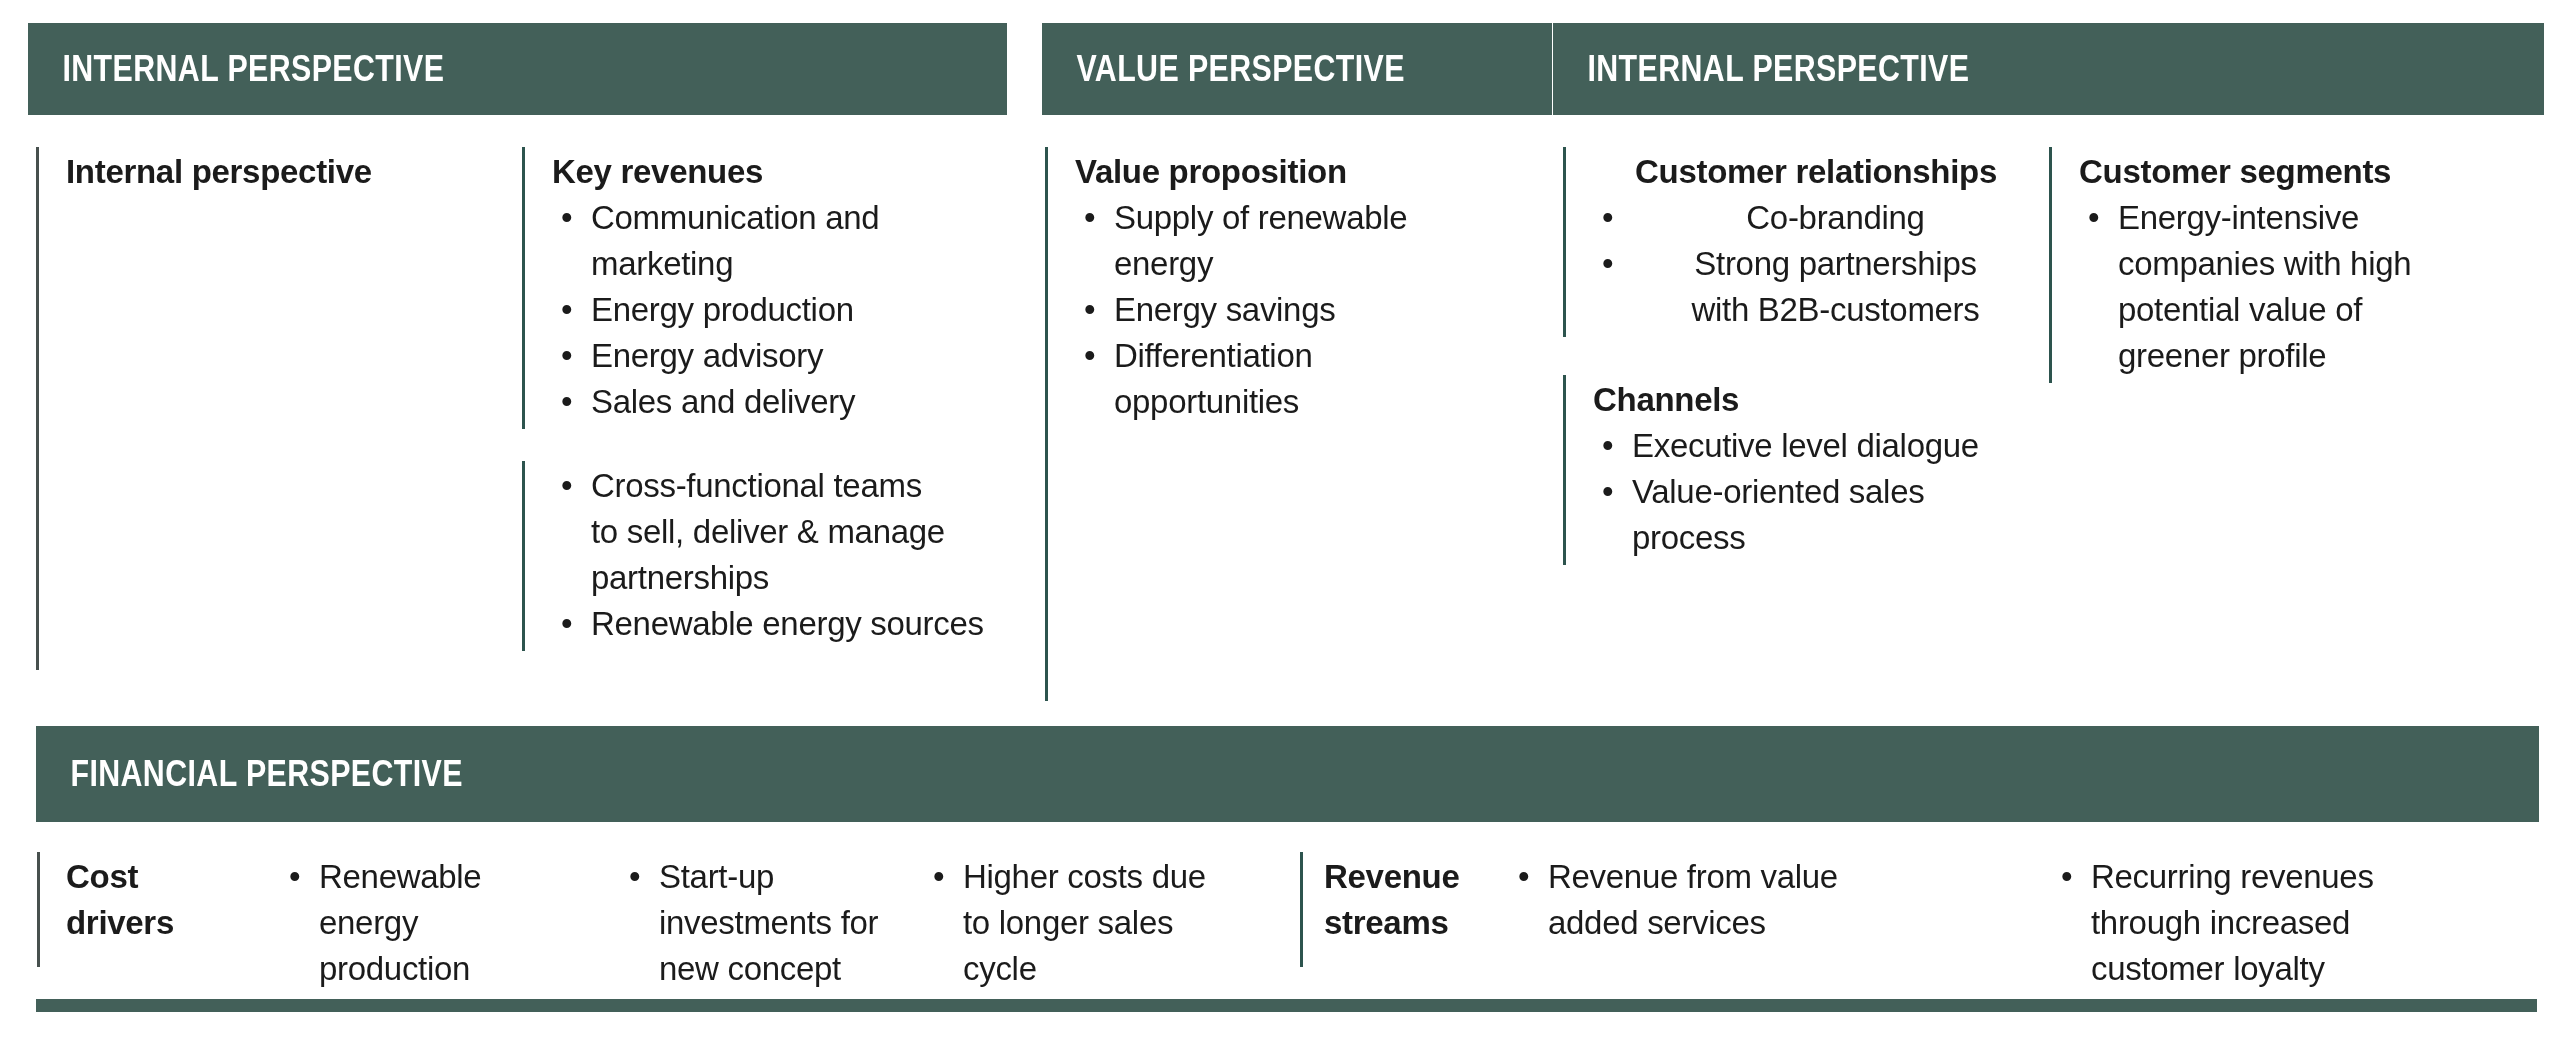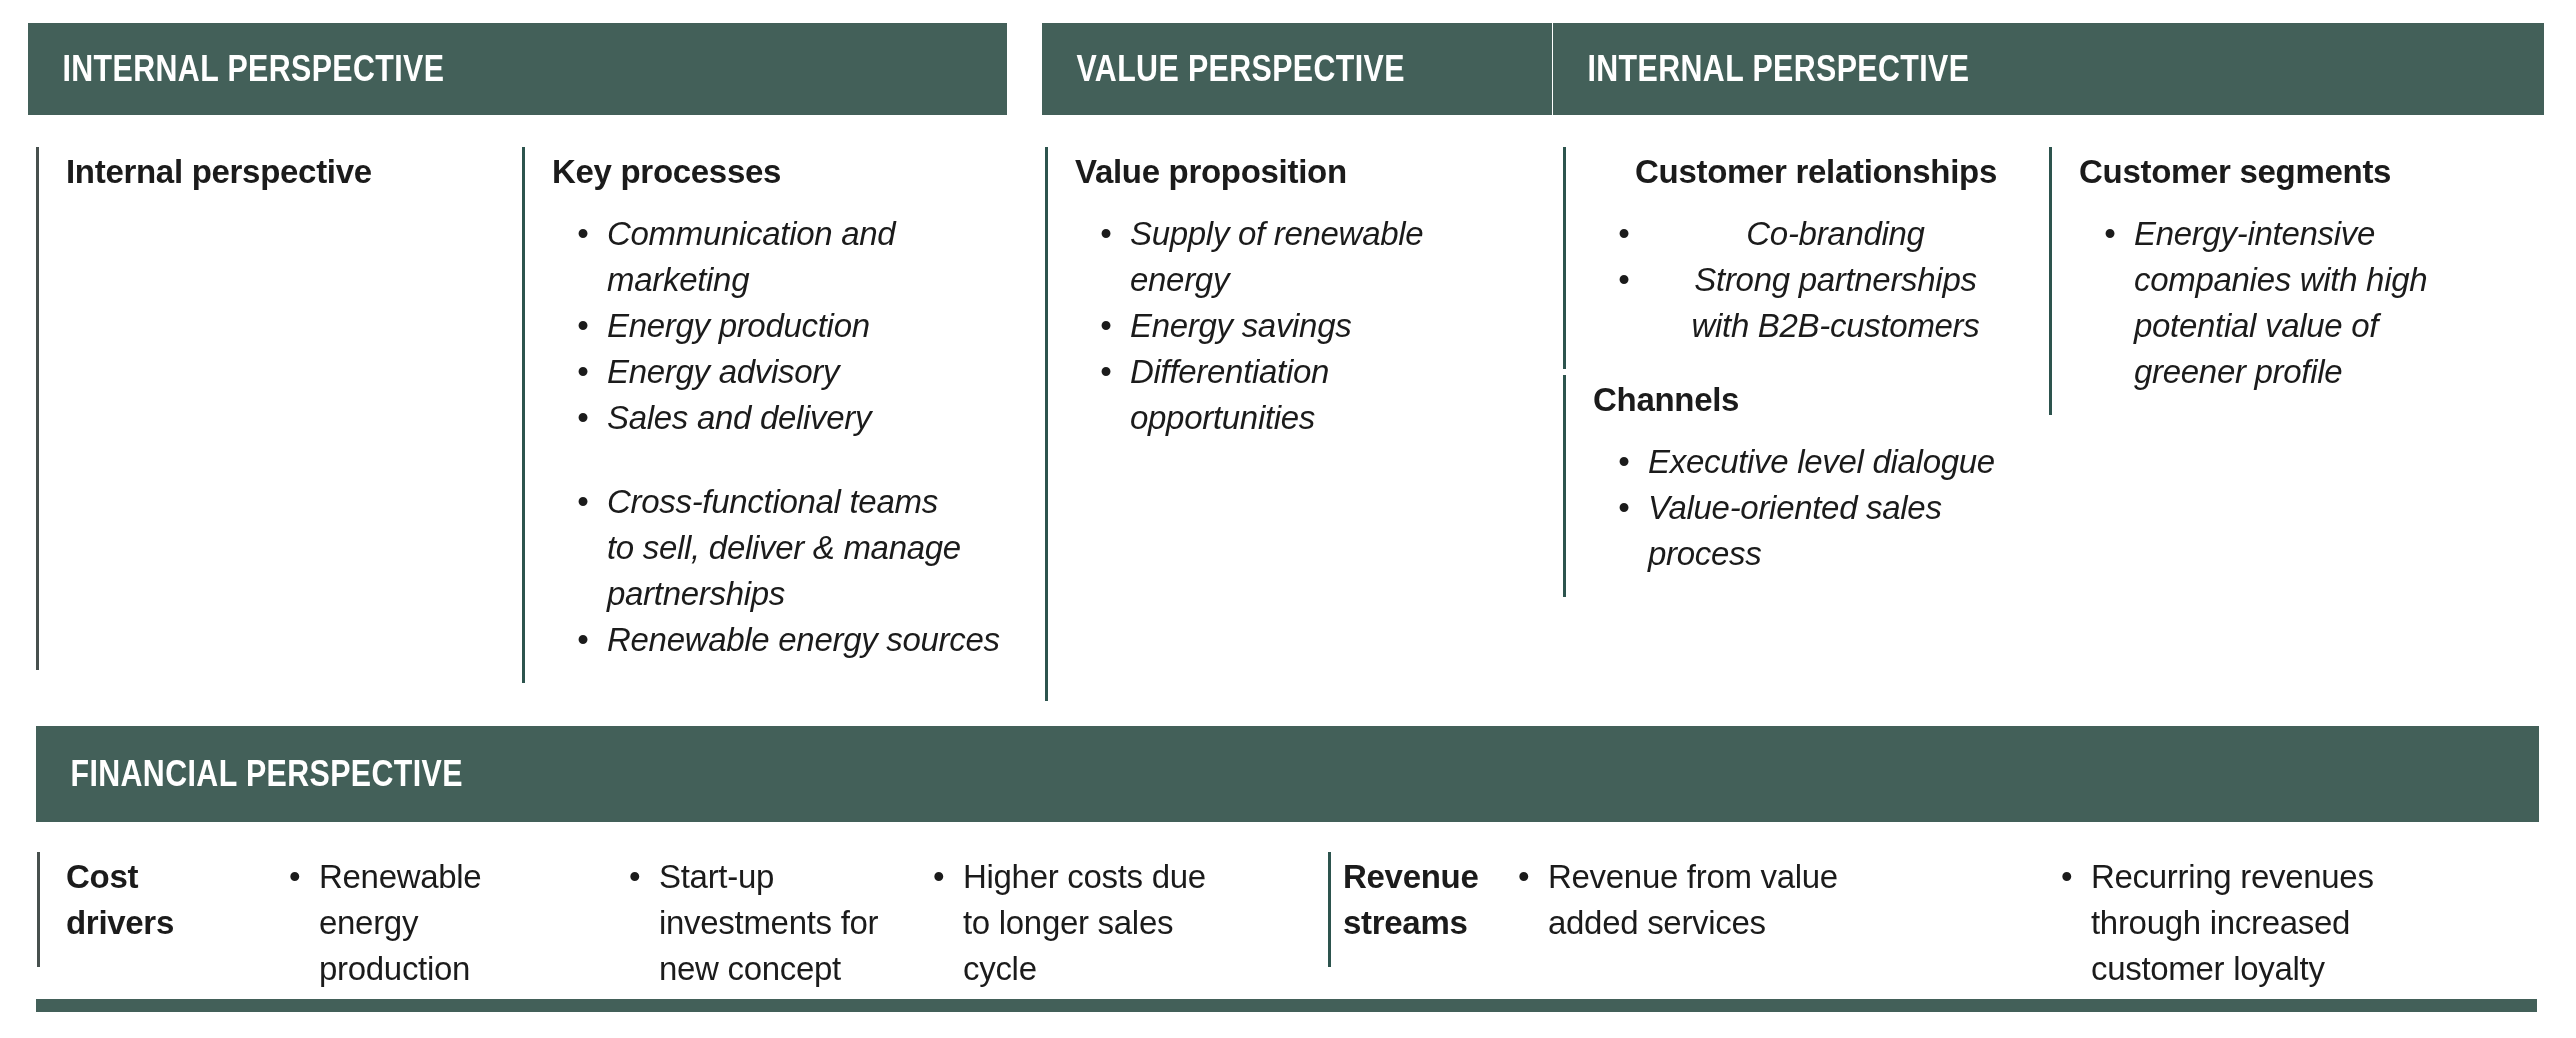--- a/index.html
+++ b/index.html
@@ -48,23 +48,22 @@
     font-size: 33px;
     line-height: 46px;
     letter-spacing: -0.3px;
   }
   .block .btitle {
     font-weight: bold;
     white-space: pre-line;
   }
   .block ul {
     list-style: none;
-    margin: 16px;
+    margin: 0;
     padding: 0;
-    font-style: italic;
   }
   .block li, .fitem {
     position: relative;
     padding-left: 39px;
     white-space: pre-line;
   }
   .block li::before, .fitem::before {
     content: "\2022";
     position: absolute;
     left: 9px;
@@ -74,21 +73,21 @@
   #blk-internal  { left: 36px;   top: 147px; height: 517px; width: 426px; border-color: #47504e; }
   #blk-processes { left: 522px;  top: 147px; width: 466px; }
   #blk-resources { left: 522px;  top: 461px; width: 495px; }
   #blk-value     { left: 1045px; top: 147px; width: 436px; height: 548px; }
   #blk-custrel   { left: 1563px; top: 147px; width: 446px; text-align: center; }
   #blk-channels  { left: 1563px; top: 375px; width: 456px; }
   #blk-segments  { left: 2049px; top: 147px; width: 436px; }
 
   
   #blk-cost    { left: 37px;   top: 852px; height: 109px; width: 228px; padding-left: 26px; border-color: #47504e; }
-  #blk-revenue { left: 1300px; top: 852px; height: 109px; width: 208px; padding-left: 12px; margin-left: 28px; }
+  #blk-revenue { left: 1300px; top: 852px; height: 109px; width: 208px; padding-left: 21px; }
 
   .fitem {
     position: absolute;
     font-size: 33px;
     line-height: 46px;
     letter-spacing: -0.3px;
   }
   #fin-item-1 { left: 280px;  top: 854px; width: 297px; }
   #fin-item-2 { left: 620px;  top: 854px; width: 327px; }
   #fin-item-3 { left: 924px;  top: 854px; width: 327px; }
@@ -116,21 +115,21 @@
 </div>
 <div class="hbar" id="hbar-right">
   <span class="hlabel">INTERNAL PERSPECTIVE</span>
 </div>
 
 <div class="block" id="blk-internal">
   <div class="btitle">Internal perspective</div>
 </div>
 
 <div class="block" id="blk-processes">
-  <div class="btitle">Key processes</div>
+  <div class="btitle">Key revenues</div>
   <ul>
     <li>Communication and
 marketing</li>
     <li>Energy production</li>
     <li>Energy advisory</li>
     <li>Sales and delivery</li>
   </ul>
 </div>
 
 <div class="block" id="blk-resources">

